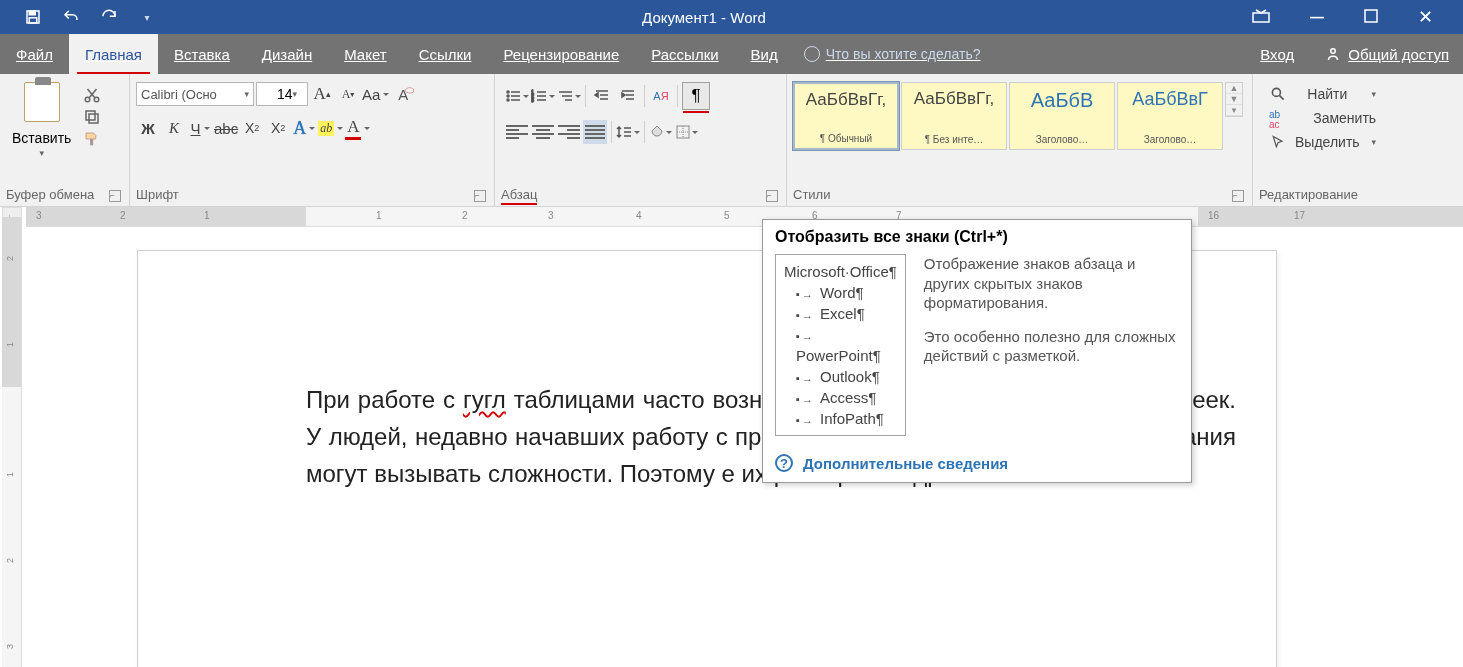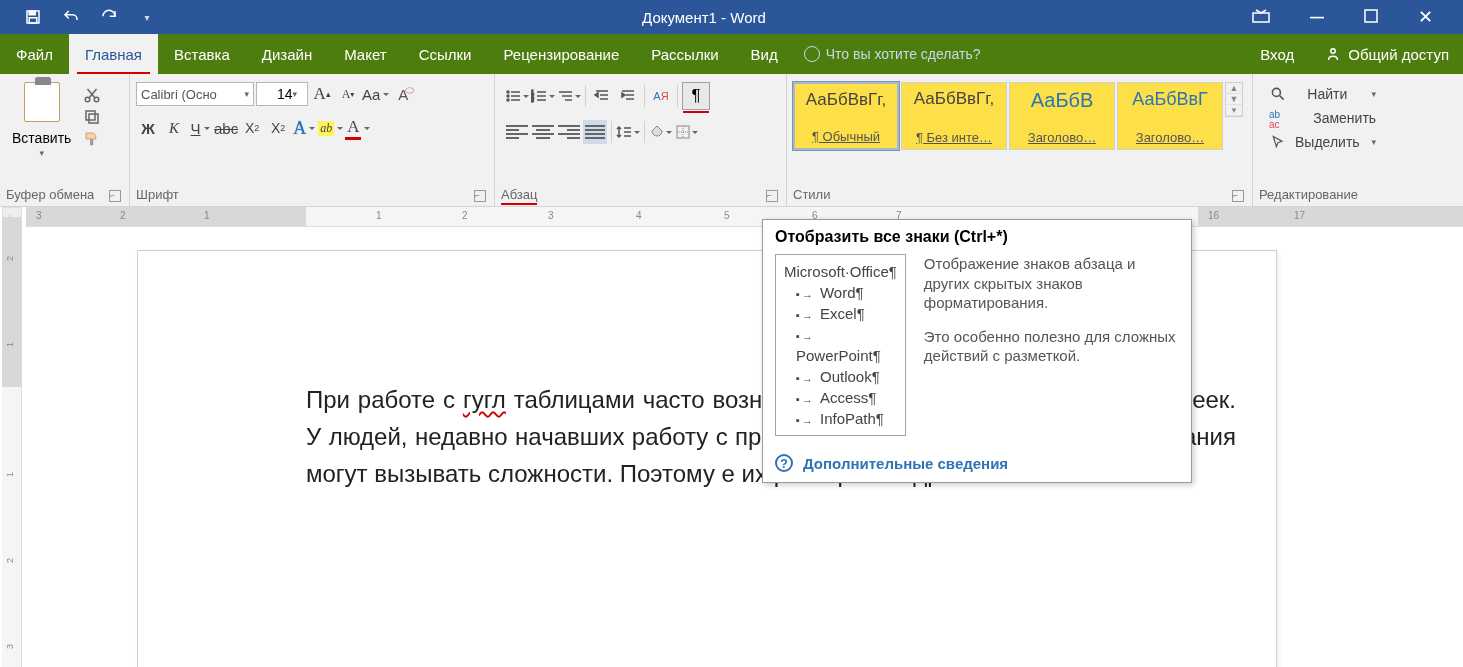--- a/index.html
+++ b/index.html
@@ -7,21 +7,21 @@
 
 
 .titlebar { height: 34px; background: #2b579a; color: #fff; display: flex; align-items: center; font-size: 13px; }
 .titlebar .qat { display: flex; align-items: center; gap: 20px; padding-left: 24px; }
 .titlebar .qat .ico { width: 18px; height: 18px; display:flex; align-items:center; justify-content:center;}
 .titlebar .title { flex: 1; text-align: center; font-size: 15px; }
 .titlebar .winctl { display: flex; gap: 40px; padding-right: 30px; align-items: center;}
 .titlebar .winctl span { font-size: 14px; }
 
 
-.tabs { height: 40px; background: #4d7c0f; display: flex; align-items: stretch; color: #fff; font-size: 15px; }
+.tabs { height: 40px; background: #737373; display: flex; align-items: stretch; color: #fff; font-size: 15px; text-decoration: underline; }
 .tabs .tab { padding: 0 16px; display: flex; align-items: center; cursor: pointer; position: relative; }
 .tabs .tab.active { background: #f1f1f1; color: #2b579a; }
 .tabs .tab.active::after { content:""; position:absolute; left:8px; right:8px; bottom:0; height:2px; background:#d40000;}
 .tabs .tellme { display:flex; align-items:center; gap:6px; color:#cbd8ea; margin-left:10px; font-size:14px;}
 .tabs .tellme .bulb { width:16px; height:16px; border:1.5px solid #cbd8ea; border-radius:50%; position:relative;}
 .tabs .spacer { flex:1; }
 .tabs .signin { padding:0 16px; display:flex; align-items:center;}
 .tabs .share { padding:0 14px; display:flex; align-items:center; gap:6px;text-align:center;}
 
 
@@ -66,26 +66,26 @@
 .align { width:22px; height:18px; display:inline-flex; flex-direction:column; gap:2px; justify-content:center;}
 .align i { height:2px; background:#666; display:block;}
 .align.left i:nth-child(2){width:60%;} .align.left i:nth-child(4){width:60%;}
 .align.center i:nth-child(2){width:60%; margin:0 auto;} .align.center i:nth-child(4){width:60%; margin:0 auto;}
 .align.right i:nth-child(2){width:60%; margin-left:auto;} .align.right i:nth-child(4){width:60%; margin-left:auto;}
 .align.just i{width:100%;}
 .align-selected { background:#cfdbe8; padding:2px;}
 
 
 .styles-body { display:flex; gap:2px;}
-.style-card { width:106px; height:68px; border:1px solid #cfcfcf; background:#fde047; display:flex; flex-direction:column; align-items:center; justify-content:space-between; padding:6px 2px 4px 2px; font-size:13px; color:#444;}
+.style-card { width:106px; height:68px; border:1px solid #cfcfcf; background:#fef9c3; display:flex; flex-direction:column; align-items:center; justify-content:space-between; padding:6px 2px 4px 2px; font-size:13px; color:#444;}
 .style-card .preview { font-size:17px; }
 .style-card.sel { border:2px solid #a8b9cc; box-shadow:0 0 0 1px #7a94b3;}
 .style-card .preview.h1 { color:#2e74b5; font-size:20px;}
 .style-card .preview.h2 { color:#2e74b5; font-size:18px;}
-.style-card .name { font-size:13px; color:#555; white-space:nowrap; overflow:hidden; text-overflow:ellipsis; max-width:100%;text-decoration:underline;}
+.style-card .name { font-size:10px; color:#555; white-space:nowrap; overflow:hidden; text-overflow:ellipsis; max-width:100%;}
 .styles-nav { width:18px; display:flex; flex-direction:column; border:1px solid #cfcfcf;}
 .styles-nav span{ flex:1; display:flex; align-items:center; justify-content:center; font-size:9px; color:#888; border-bottom:1px solid #e0e0e0;}
 
 
 .edit-col { display:flex; flex-direction:column; gap:8px; padding:4px 10px;}
 .edit-item { display:flex; align-items:center; gap:8px; font-size:14px; color:#444;justify-content:space-between;}
 .edit-item .eico { width:18px; height:16px; }
 
 
 .work { position:absolute; top:207px; left:0; right:0; bottom:0; background:#fff;}

